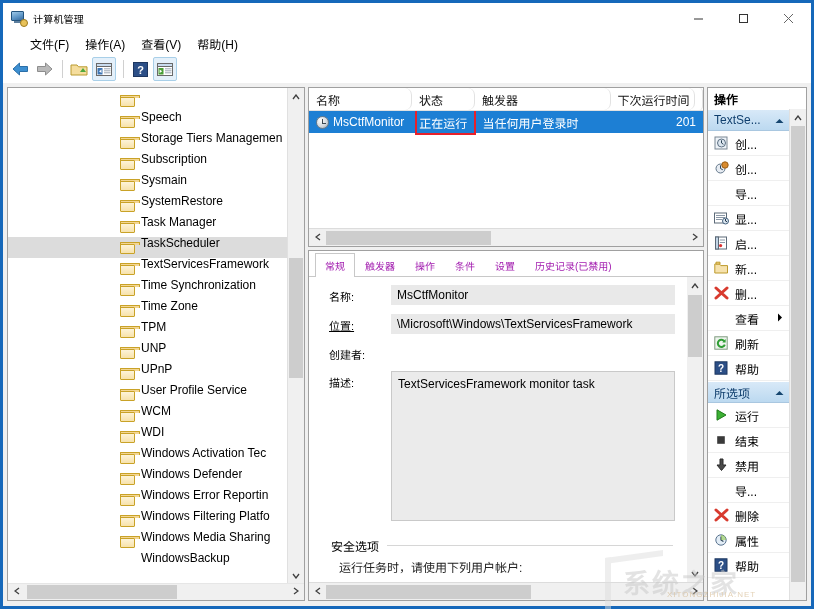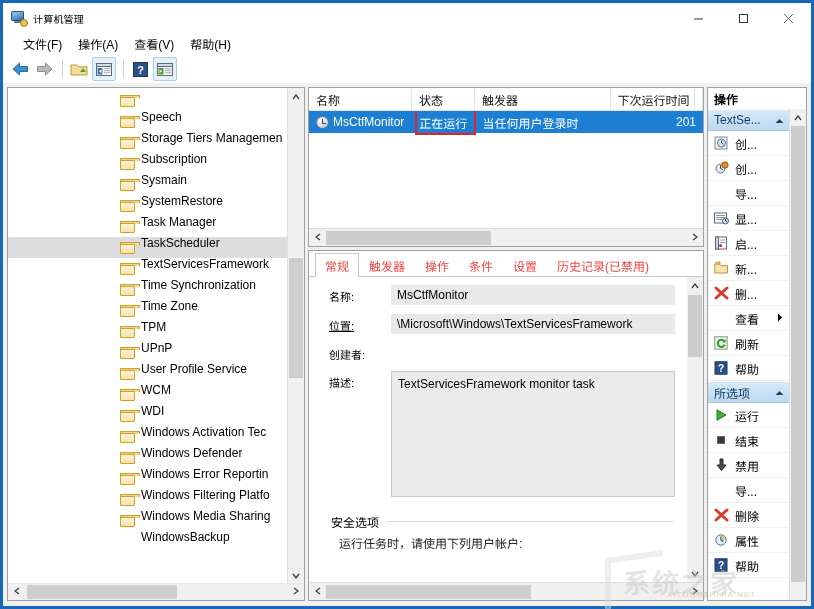--- a/index.html
+++ b/index.html
@@ -42,21 +42,21 @@
   .title-text{font-size:10px;color:#000;letter-spacing:.2px;}
   .winbtns{position:absolute;right:0;top:0;height:30px;display:flex;}
   .winbtn{
     width:45px;height:30px;display:flex;align-items:center;justify-content:center;
     font-size:13px;color:#333;
   }
   .winbtn svg{display:block;}
   
   .menubar{
     height:23px;min-height:23px;background:#ffffff;
-    display:flex;align-items:center;padding-left:12px;
+    display:flex;align-items:center;padding-left:19px;
   }
   .menu-item{
     padding:2px 8px;font-size:12px;color:#000;cursor:default;line-height:16px;
   }
   
   .toolbar{
     height:26px;min-height:26px;background:#ffffff;
     display:flex;align-items:center;padding-left:6px;
     border-bottom:1px solid #ffffff;
   }
@@ -134,21 +134,21 @@
     border:1px solid #a0a0a0;box-sizing:border-box;
     display:flex;flex-direction:column;position:relative;
   }
   .col-head{
     height:22px;min-height:22px;display:flex;align-items:stretch;
     background:#fff;border-bottom:1px solid #e2e2e2;
   }
   .col{
     display:flex;align-items:center;padding-left:7px;
     border-right:1px solid #e2e2e2;font-size:12px;color:#111;
-    box-sizing:border-box;overflow:hidden;white-space:nowrap;
+    box-sizing:border-box;overflow:hidden;white-space:nowrap;border-radius:7px;
   }
   .rows{flex:1;overflow:hidden;position:relative;}
   .task-row{
     height:22px;display:flex;align-items:center;
     background:#1d7fd4;color:#fff;position:relative;
   }
   .task-cell{
     display:flex;align-items:center;height:22px;box-sizing:border-box;
     padding-left:7px;overflow:hidden;white-space:nowrap;font-size:12px;
   }
@@ -176,22 +176,22 @@
     flex:1;min-height:0;background:#fff;
     border:1px solid #a0a0a0;box-sizing:border-box;
     display:flex;flex-direction:column;position:relative;
   }
   .tabstrip{
     height:25px;min-height:25px;display:flex;align-items:flex-end;
     background:#fff;padding-left:6px;border-bottom:1px solid #c8c8c8;
   }
   .tab{
     height:22px;display:flex;align-items:center;padding:0 9px;
-    font-size:12px;border:1px solid transparent;border-bottom:none;
-    box-sizing:border-box;white-space:nowrap;color:#ef4444;
+    font-size:10px;border:1px solid transparent;border-bottom:none;
+    box-sizing:border-box;white-space:nowrap;color:#a21caf;
   }
   .tab.active{
     background:#fff;border-color:#c8c8c8;position:relative;top:1px;height:24px;
   }
   .detail-body{
     flex:1;min-height:0;position:relative;overflow:hidden;
     padding:8px 0 0 0;
   }
   .fld{
     display:flex;align-items:flex-start;margin-bottom:9px;padding-left:20px;padding-right:28px;
@@ -199,21 +199,21 @@
   .fld-label{
     width:62px;min-width:62px;font-size:11px;color:#000;padding-top:3px;
   }
   .fld-label.underline{text-decoration:underline;}
   .fld-val{
     flex:1;min-height:18px;background:#e9e9e9;border:1px solid #e9e9e9;
     box-sizing:border-box;padding:2px 5px;font-size:12px;white-space:nowrap;overflow:hidden;
   }
   .fld-val.blank{background:#fff;border-color:#fff;}
   .desc-val{
-    flex:1;height:126px;background:#ebebeb;border:1px solid #c9c9c9;
+    flex:1;height:150px;background:#ebebeb;border:1px solid #c9c9c9;
     box-sizing:border-box;padding:5px 6px;font-size:12px;
   }
   .seccap{
     padding-left:22px;font-size:12px;margin-top:16px;position:relative;
   }
   .secline{
     position:absolute;left:78px;right:30px;top:8px;height:1px;background:#d6d6d6;
   }
   .secsub{
     padding-left:30px;font-size:12px;color:#222;margin-top:4px;
@@ -437,20 +437,27 @@
                 <div class="bd"></div>
               </div>
               <span class="tree-label">Time Zone</span>
             </div>
             <div class="tree-row">
               <div class="folder">
                 <div class="tab"></div>
                 <div class="bd"></div>
               </div>
               <span class="tree-label">TPM</span>
+            </div>
+            <div class="tree-row">
+              <div class="folder">
+                <div class="tab"></div>
+                <div class="bd"></div>
+              </div>
+              <span class="tree-label">UNP</span>
             </div>
             <div class="tree-row">
               <div class="folder">
                 <div class="tab"></div>
                 <div class="bd"></div>
               </div>
               <span class="tree-label">UPnP</span>
             </div>
             <div class="tree-row">
               <div class="folder">

